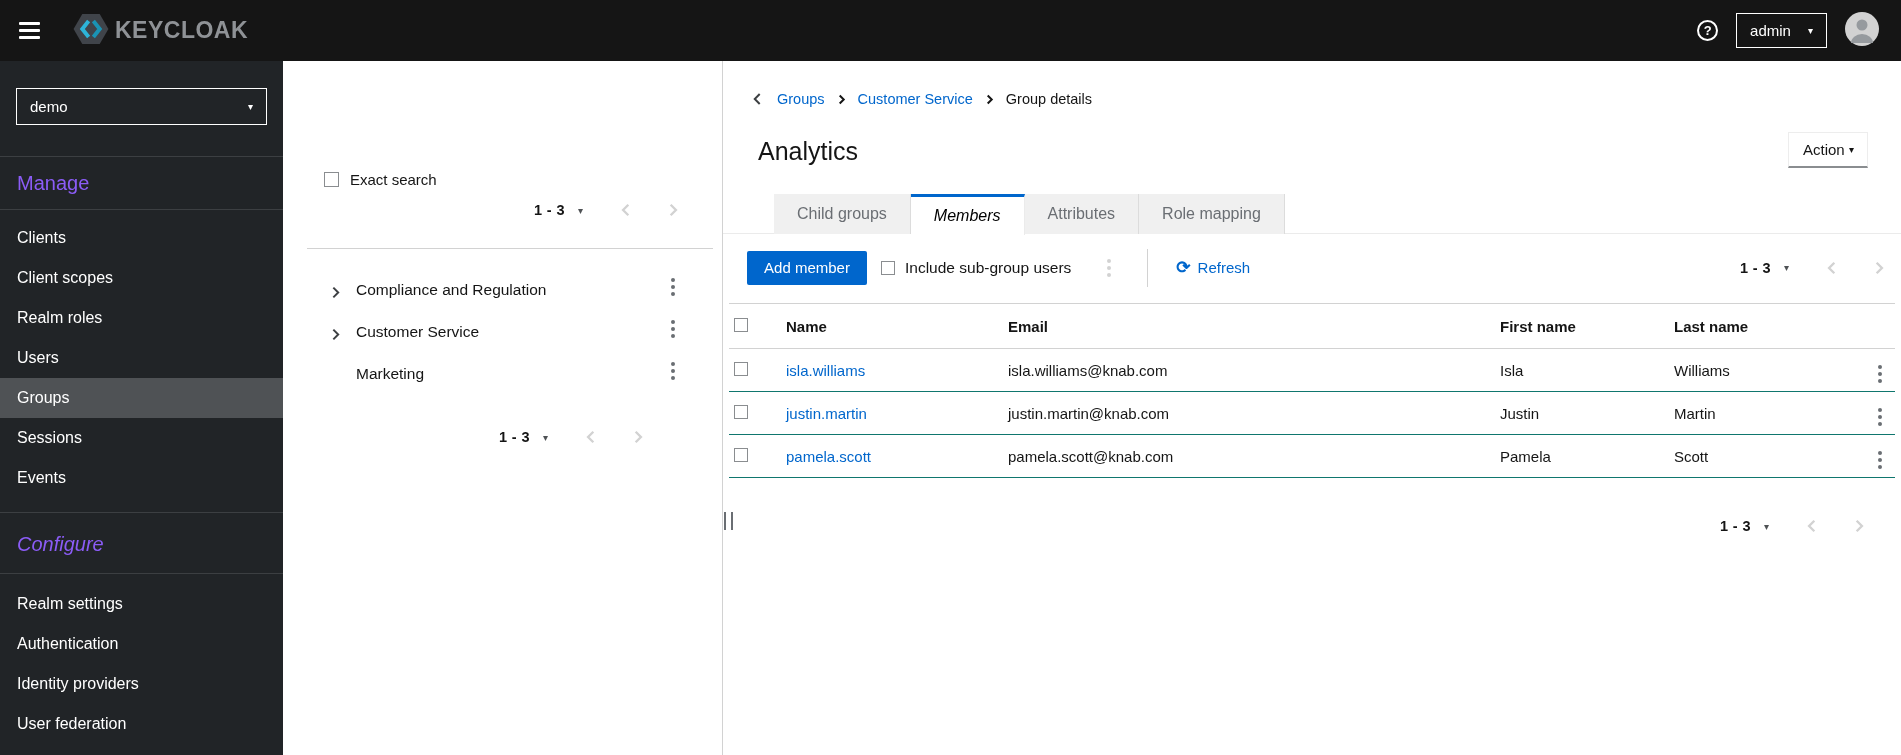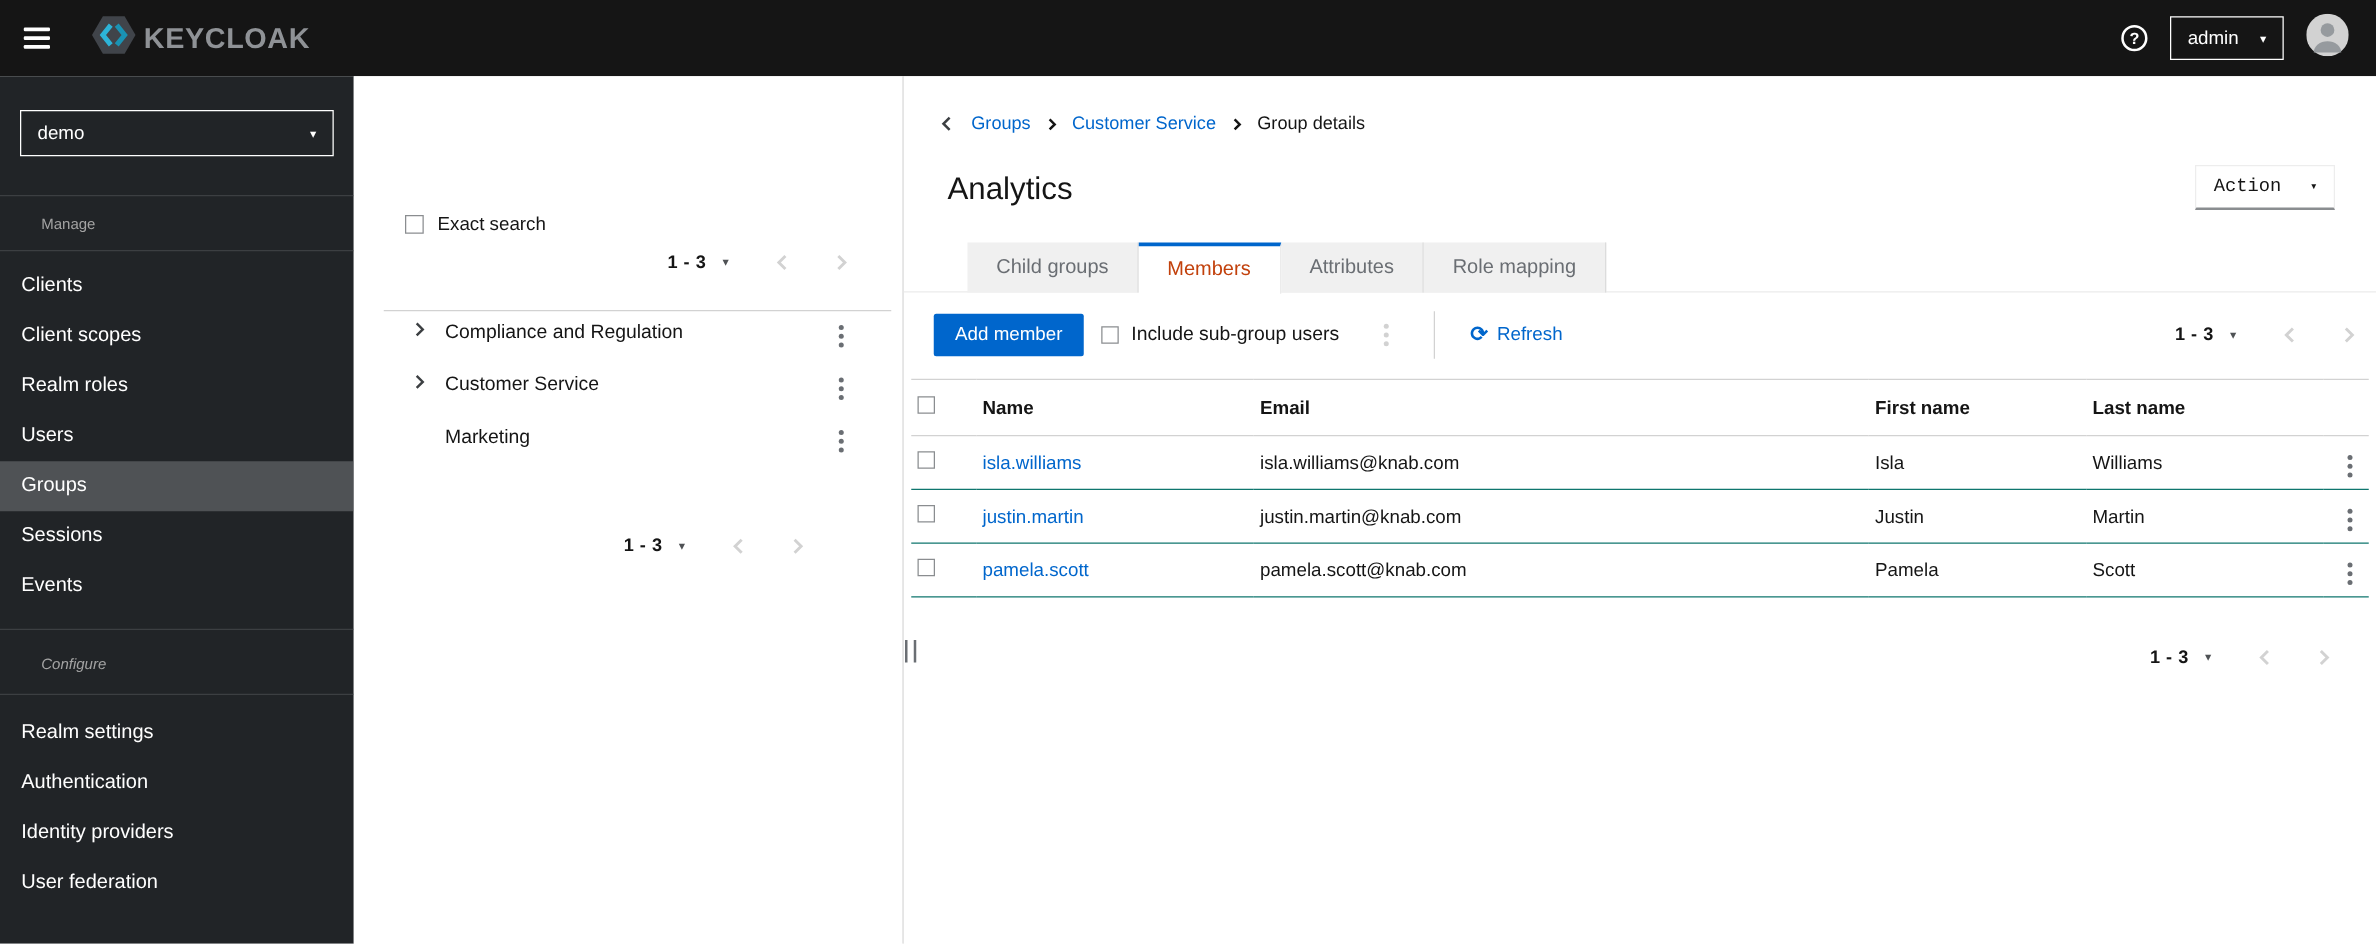--- a/index.html
+++ b/index.html
@@ -23,21 +23,21 @@
 
   
   .sidebar { position:absolute; top:61px; left:0; width:283px; height:694px;
     background:#212427; color:#fff; }
   .realm-select { margin:27px 16px 0; height:37px; border:1px solid #fff;
     display:flex; align-items:center; justify-content:space-between; padding:0 13px;
     font-size:15px; cursor:pointer; }
   .nav-divider { height:1px; background:#3c3f42; }
   .d1 { margin-top:31px; }
   .d2 { margin-top:14px; }
-  .nav-title { padding:15px 17px 14px; font-size:12px; color:#a3a3a3;margin-left:16px; }
+  .nav-title { padding:15px 17px 14px; font-size:20px; color:#8b5cf6; }
   .nav-title.cfg { padding:20px 17px 17px;font-style:italic; }
   ul.nav { list-style:none; padding-top:8px; }
   ul.nav.second { padding-top:10px; }
   ul.nav li { height:40px; display:flex; align-items:center; padding-left:17px;
     font-size:16px; cursor:pointer; }
   ul.nav li.selected { background:#4f5255; }
 
   
   .group-panel { position:absolute; top:61px; left:283px; width:440px; height:694px;
     background:#fff; border-right:1px solid #d2d2d2; }
@@ -59,49 +59,49 @@
   .pg-range { font-weight:700; letter-spacing:.4px; }
   .pg-caret { margin-left:13px; font-size:10px; color:#4f5255; cursor:pointer; }
   .pg-btn { display:inline-flex; cursor:default; color:#d2d2d2; }
   .pg-prev { margin-left:37px; }
   .pg-next { margin-left:35px; }
   .pg-panel-top { position:absolute; top:141px; right:43px; }
   .pg-panel-bottom { position:absolute; top:368px; right:78px; }
 
   .tree-divider { position:absolute; top:187px; left:24px; right:9px; height:1px; background:#d2d2d2; }
   .tree { position:absolute; top:196px; left:0; right:0; }
-  .tree-row { height:42px; display:flex; align-items:flex-start; padding:0 44px 0 47px; cursor:pointer; }
+  .tree-row { height:42px; display:flex; align-items:flex-end; padding:0 44px 0 47px; cursor:pointer; }
   .tree-toggle { width:26px; display:inline-flex; color:#3c3f42; }
   .tree-label { font-size:15.5px; }
   .kebab { display:inline-flex; flex-direction:column; gap:3px; cursor:pointer; padding:3px; }
   .kebab i { width:4px; height:4px; border-radius:50%; background:#6a6e73; display:block; }
   .kebab.light i { background:#d2d2d2; }
   .tree-row .kebab { margin-left:auto; }
   .resizer { position:absolute; top:451px; left:-8px; width:9px; height:18px;
     border-left:2px solid #6a6e73; border-right:2px solid #6a6e73; cursor:col-resize; }
 
   
   .main { position:absolute; top:61px; left:723px; width:1178px; height:694px; background:#fff; }
   .breadcrumb { position:absolute; top:30px; left:29px; display:flex; align-items:center;
     gap:12px; font-size:14.5px; }
   .breadcrumb a { color:#0066cc; text-decoration:none; cursor:pointer; }
   .crumb-sep { display:inline-flex; color:#151515; }
   .back-chevron { display:inline-flex; color:#3c3f42; margin-right:2px; cursor:pointer; }
   .page-title { position:absolute; top:76px; left:35px; font-size:25px; font-weight:500; color:#151515; }
-  .action-btn { position:absolute; top:71px; right:33px; width:112px; height:36px; background:#fff;
+  .action-btn { position:absolute; top:71px; right:33px; width:80px; height:36px; background:#fff;
     border:1px solid #ededed; border-bottom:2px solid #8a8d90; display:flex; align-items:center;
-    justify-content:space-between; padding:0 13px 0 14px; font-size:15px; cursor:pointer;font-family:Liberation Mono, monospace; }
+    justify-content:space-between; padding:0 13px 0 14px; font-size:15px; cursor:pointer; }
   .action-btn .caret { font-size:10px; color:#151515; }
 
   .tabs-wrap { position:absolute; top:133px; left:0; right:0; height:40px;
     border-bottom:1px solid #ebebeb; display:flex; padding-left:51px; }
   .tab { height:40px; display:flex; align-items:center; padding:0 23px; font-size:16px;
     background:#f0f0f0; color:#6a6e73; border-right:1px solid #dcdcdc; cursor:pointer; }
-  .tab.active { background:#fff; color:#c2410c; border-top:3px solid #0066cc;
-    border-right:1px solid #ebebeb; margin-bottom:-1px; height:41px; }
+  .tab.active { background:#fff; color:#000000; border-top:3px solid #0066cc;
+    border-right:1px solid #ebebeb; margin-bottom:-1px; height:41px;font-style:italic; }
 
   .toolbar { position:absolute; top:173px; left:0; right:0; height:67px;
     display:flex; align-items:center; padding:0 16px 0 24px; }
   .add-member { width:120px; height:34px; background:#0066cc; color:#fff; border:none;
     border-radius:2px; font-size:15px; font-family:"Liberation Sans",sans-serif; cursor:pointer; }
   .include { display:flex; align-items:center; gap:10px; margin-left:14px; font-size:15.5px; }
   .toolbar .kebab { margin-left:33px; }
   .vr { width:1px; height:38px; background:#d2d2d2; margin-left:33px; }
   .refresh { display:flex; align-items:center; gap:7px; margin-left:28px;
     color:#0066cc; font-size:15px; cursor:pointer; }

